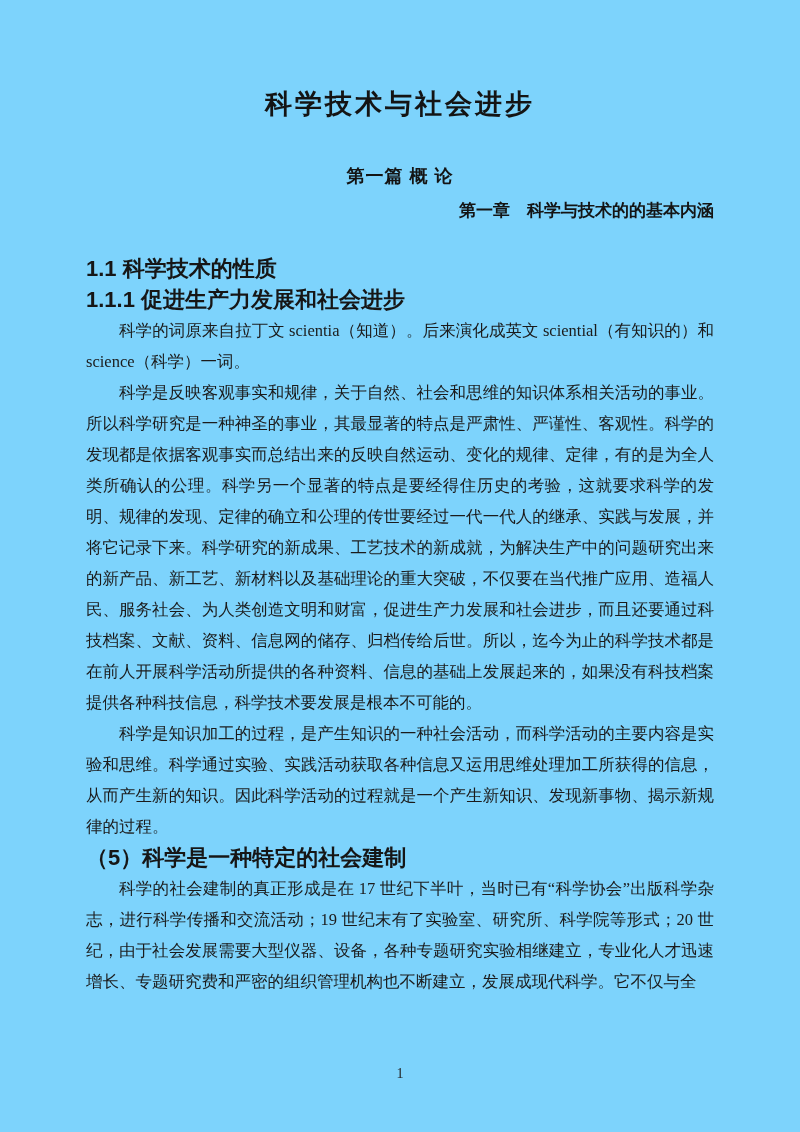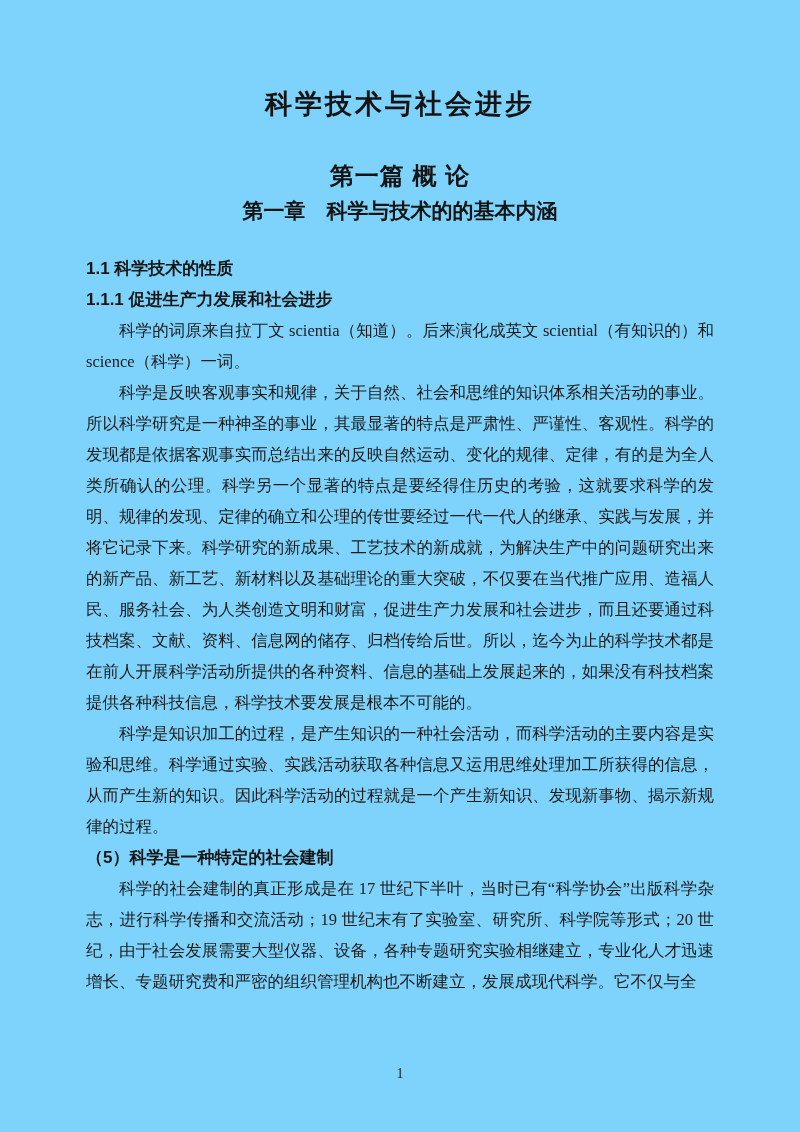--- a/index.html
+++ b/index.html
@@ -27,44 +27,44 @@
     font-size: 27px;
     line-height: 40px;
     letter-spacing: 3px;
     color: #141414;
   }
   .part-heading {
     margin: 37px 0 0 0;
     text-align: center;
     font-family: "Liberation Sans", "DejaVu Sans", sans-serif;
     font-weight: bold;
-    font-size: 24px;
+    font-size: 18px;
     line-height: 30px;
     letter-spacing: 1px;
     color: #141414;
   }
   .chapter-heading {
     margin: 8px 0 0 0;
-    text-align: center;
+    text-align: right;
     font-family: Liberation Sans, sans-serif;
     font-weight: bold;
-    font-size: 21px;
+    font-size: 17px;
     line-height: 24px;
     color: #141414;
   }
   .body-text {
     margin-top: 30px;
     font-size: 16.5px;
     line-height: 31px;
   }
   .sec-heading {
     margin: 0;
     font-family: "Liberation Sans", "DejaVu Sans", sans-serif;
     font-weight: bold;
-    font-size: 17px;
+    font-size: 22px;
     line-height: 31px;
     text-align: left;
     color: #161616;
   }
   .para {
     margin: 0;
     text-align: justify;
     text-indent: 2em;
     color: #1b1b1b;
   }

